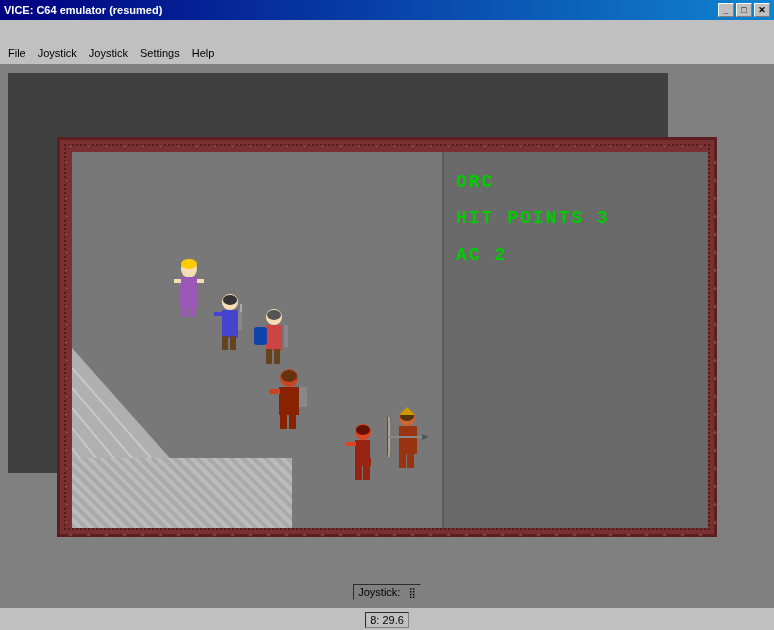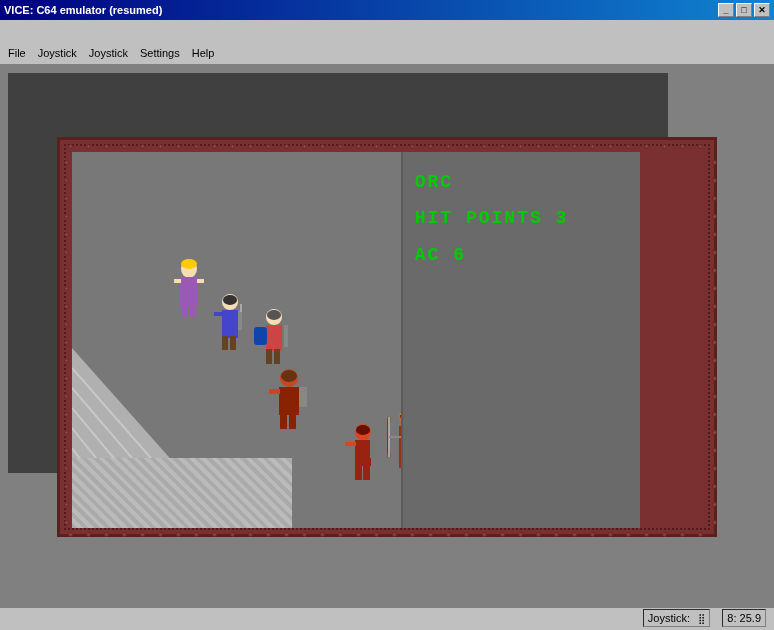--- a/index.html
+++ b/index.html
@@ -109,21 +109,21 @@
       top: 4px; left: 4px; right: 4px; bottom: 4px;
       border: 2px dotted #4a1818;
       opacity: 0.8;
     }
 
     
     .game-inner {
       position: absolute;
       top: 12px;
       left: 12px;
-      width: 568px;
+      width: 636px;
       height: 376px;
       background: #7a7a7a;
       display: flex;
     }
 
     
     .game-left {
       width: 370px;
       height: 376px;
       background: #787878;
@@ -159,20 +159,21 @@
       border-top: 2px solid #808080;
       display: flex;
       align-items: center;
       justify-content: flex-end;
       padding: 0 8px;
       gap: 12px;
       position: absolute;
       bottom: 0;
       left: 0;
       right: 0;
+      flex-direction: column;
     }
     .status-item {
       font-size: 11px;
       color: #000;
       display: flex;
       align-items: center;
       gap: 4px;
     }
     .status-border {
       border: 1px inset #808080;
@@ -324,21 +325,21 @@
             <rect x="13" y="42" width="7" height="16" fill="#992211"></rect>
             <rect x="21" y="42" width="7" height="16" fill="#992211"></rect>
             <ellipse cx="21" cy="8" rx="7" ry="5" fill="#661100"></ellipse>
           </svg>
 
         </div>
 
         <div class="game-right">
           <div class="stat-text">ORC</div>
           <div class="stat-text">HIT POINTS 3</div>
-          <div class="stat-text">AC 6</div>
+          <div class="stat-text">AC 2</div>
         </div>
 
       </div>
     <div class="rivet" style="left: 8px; top: 4px;"></div>
         <div class="rivet" style="left: 26px; top: 4px;"></div>
         <div class="rivet" style="left: 44px; top: 4px;"></div>
         <div class="rivet" style="left: 62px; top: 4px;"></div>
         <div class="rivet" style="left: 80px; top: 4px;"></div>
         <div class="rivet" style="left: 98px; top: 4px;"></div>
         <div class="rivet" style="left: 116px; top: 4px;"></div>
@@ -451,17 +452,17 @@
         <div class="rivet" style="left: 652px; top: 380px;"></div>
       </div>
   </div>
 
   <div class="status-bar">
     <div class="status-item status-border">
       <span>Joystick:</span>
       <span style="margin-left:4px; font-size:10px;">⣿</span>
     </div>
     <div class="status-item status-border">
-      <span>8: 25.9</span>
+      <span>8: 29.6</span>
     </div>
   </div>
 
 </div>
 
 </body></html>

